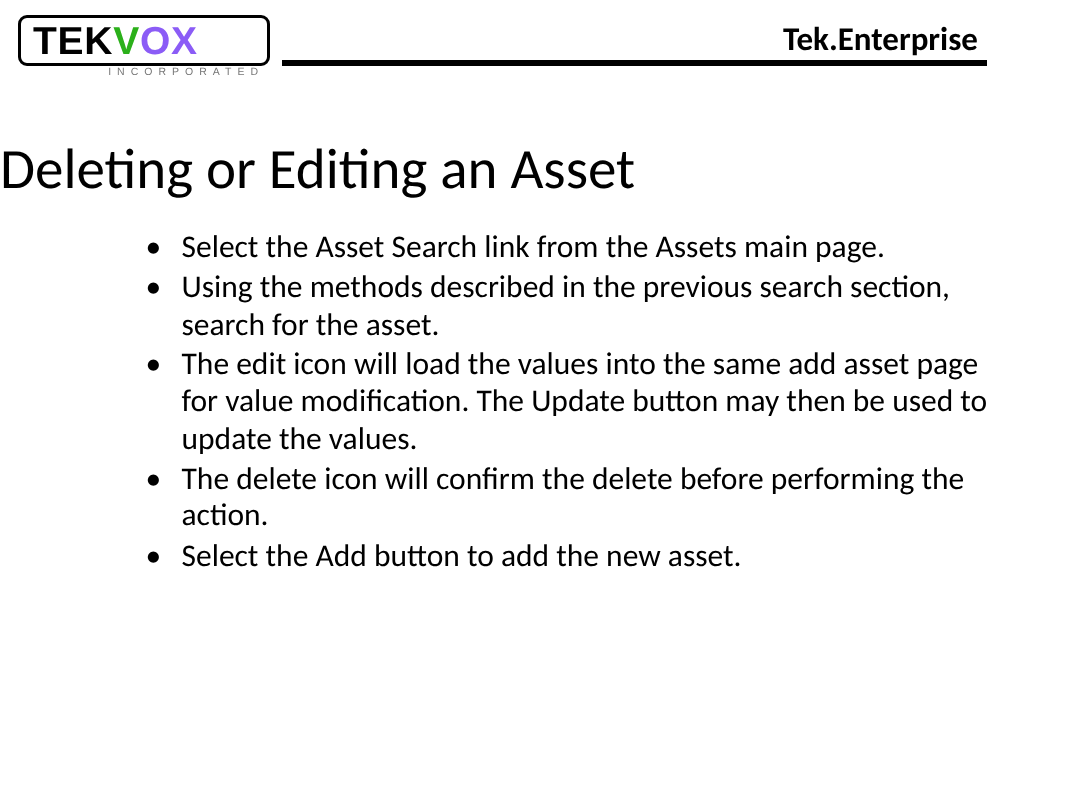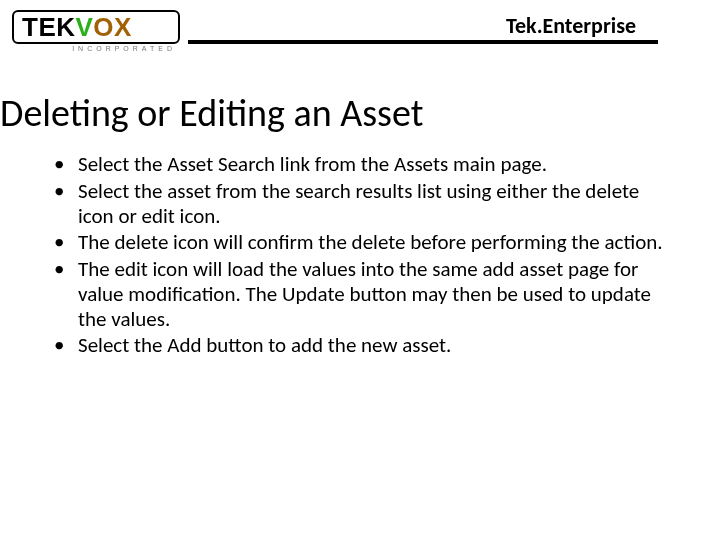--- a/index.html
+++ b/index.html
@@ -36,33 +36,33 @@
     font-weight: 900;
     font-size: 26px;
     line-height: 1;
     letter-spacing: 0.5px;
     display: flex;
     align-items: center;
     background: #fff;
   }
   .logo-tek { color: #000; }
   .logo-v   { color: #2bb01a; }
-  .logo-ox  { color: #a16207; }
+  .logo-ox  { color: #8b5cf6; }
   .logo-sub {
     font-family: Arial, sans-serif;
     font-size: 7px;
     letter-spacing: 4px;
     color: #777;
     text-align: right;
     padding-right: 4px;
     margin-top: 1px;
   }
   .product {
     position: absolute;
-    right: 84px;
+    right: 68px;
     top: 12px;
     font-size: 22px;
     font-weight: 600;
     color: #000;
   }
   .rule {
     position: absolute;
     left: 188px;
     right: 62px;
     top: 40px;
@@ -70,20 +70,21 @@
     background: #000;
   }
   .title {
     text-align: left;
     font-size: 38px;
     font-weight: 400;
     margin: 30px 0 16px 0;
   }
   .content {
     padding: 0 48px 0 48px;
+    margin-left: 43px;
   }
   ul.bullets {
     list-style: none;
     margin: 0;
     padding: 0;
   }
   ul.bullets > li {
     position: relative;
     padding-left: 30px;
     font-size: 21px;
@@ -114,20 +115,20 @@
     </div>
     <div class="product">Tek.Enterprise</div>
     <div class="rule"></div>
   </div>
 
   <div class="title">Deleting or Editing an Asset</div>
 
   <div class="content">
     <ul class="bullets">
       <li>Select the Asset Search link from the Assets main page.</li>
-      <li>Select the asset from the search results list using either the delete icon or edit icon.</li>
+      <li>Using the methods described in the previous search section, search for the asset.</li>
+      <li>The edit icon will load the values into the same add asset page for value modification. The Update button may then be used to update the values.</li>
       <li>The delete icon will confirm the delete before performing the action.</li>
-      <li>The edit icon will load the values into the same add asset page for value modification. The Update button may then be used to update the values.</li>
       <li>Select the Add button to add the new asset.</li>
     </ul>
   </div>
 
 </div>
 
 </body></html>

